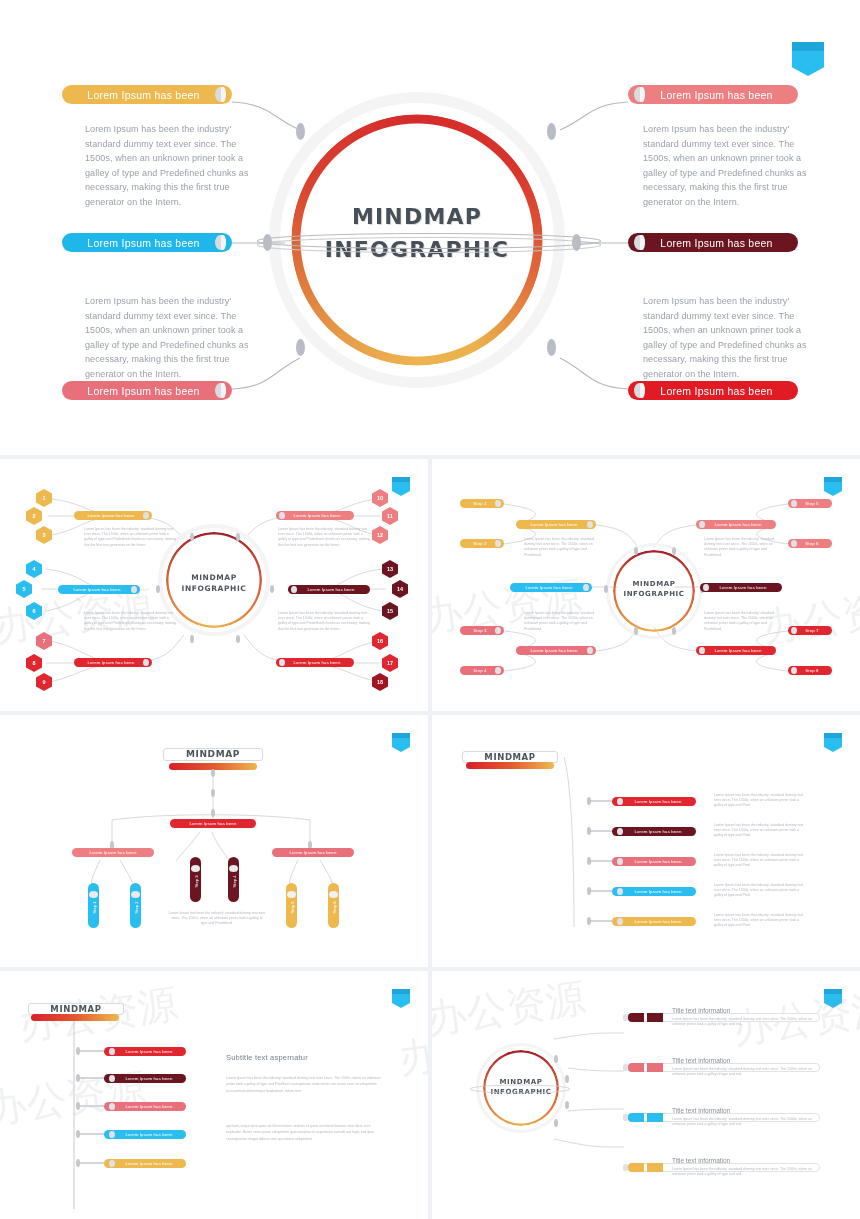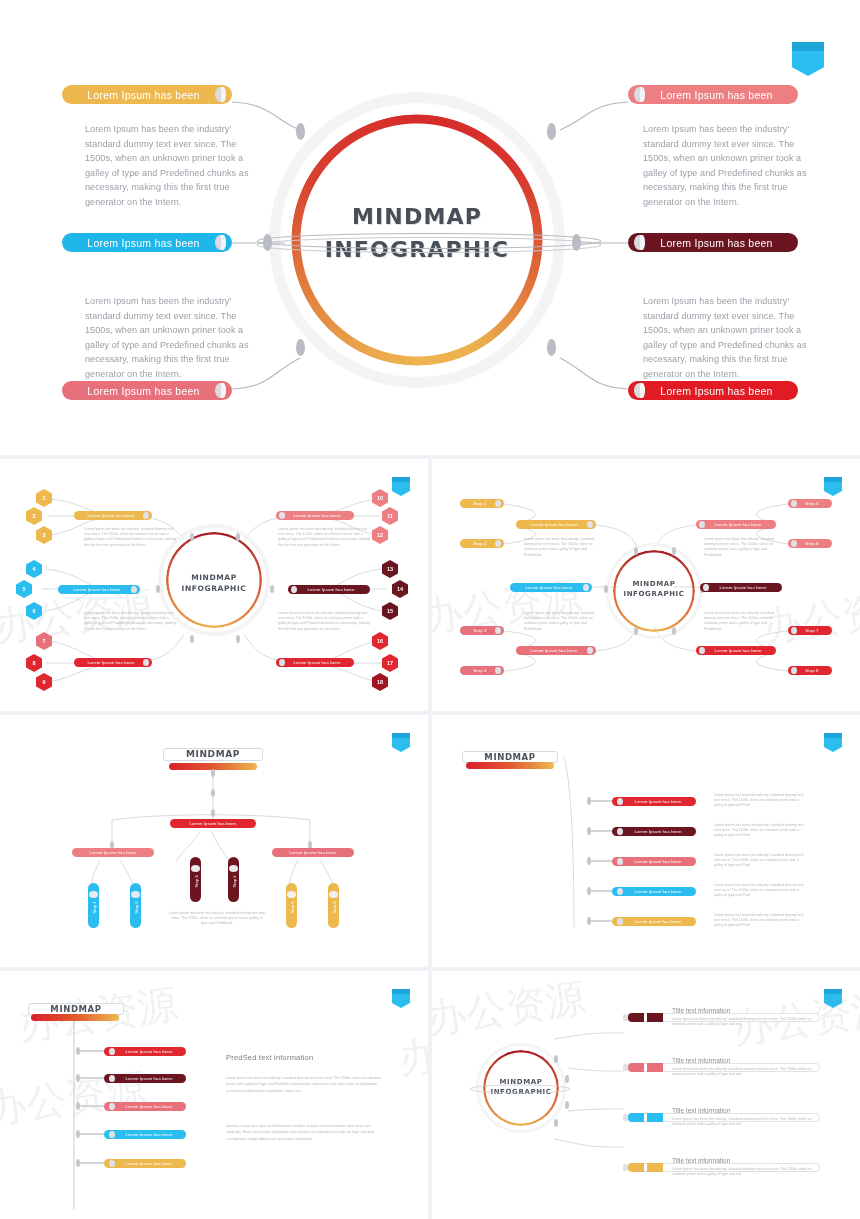--- a/index.html
+++ b/index.html
@@ -642,21 +642,21 @@
       </div>
     <div class="mpill l" style="left:104px;top:159px;width:82px;background:#29bdf0">
       <span class="mknob"></span>
         <span class="mlbl">Lorem Ipsum has been</span>
       </div>
     <div class="mpill l" style="left:104px;top:188px;width:82px;background:#edb94e">
       <span class="mknob"></span>
         <span class="mlbl">Lorem Ipsum has been</span>
       </div>
 
-    <div style="position:absolute;left:226px;top:82px;color:#7a8089;font-size:7.5px;letter-spacing:.2px">PredSed text information</div>
+    <div style="position:absolute;left:226px;top:82px;color:#7a8089;font-size:7.5px;letter-spacing:.2px">Subtitle text aspernatur</div>
     <div class="mtext" style="left:226px;top:104px;width:160px;line-height:6.4px">Lorem Ipsum has been the industry' standard dummy text ever since. The 1500s, when an unknown priner took a galley of type and PredSed ut perspiciatis unde omnis iste natus error sit voluptatem accusantium doloremque laudantium, totam rem</div>
     <div class="mtext" style="left:226px;top:152px;width:160px;line-height:6.4px">aperiam, eaque ipsa quae ab illo inventore veritatis et quasi architecto beatae vitae dicta sunt explicabo. Nemo enim ipsam voluptatem quia voluptas sit aspernatur aut odit aut fugit, sed quia consequuntur magni dolores eos qui ratione voluptatem</div>
   </div>
 
   <div class="panel">
     <div class="logo-sm"></div>
     <div class="wm" style="left:-6px;top:10px;transform:rotate(-8deg)">办公资源</div>
     <div class="wm" style="left:300px;top:20px;transform:rotate(-8deg)">办公资源</div>
 
     <div class="mring" style="left:44px;top:72px;width:90px;height:90px;border:3px solid #f4f4f5"></div>

